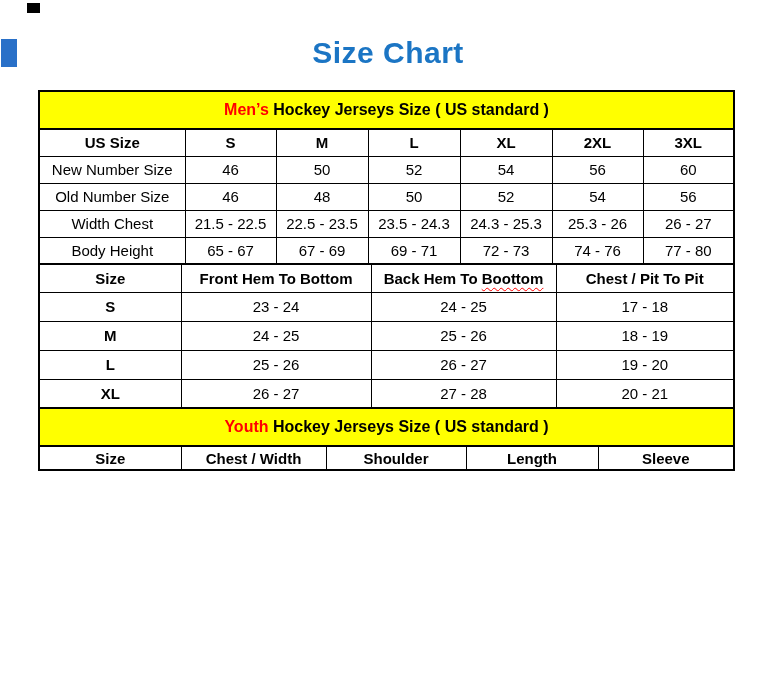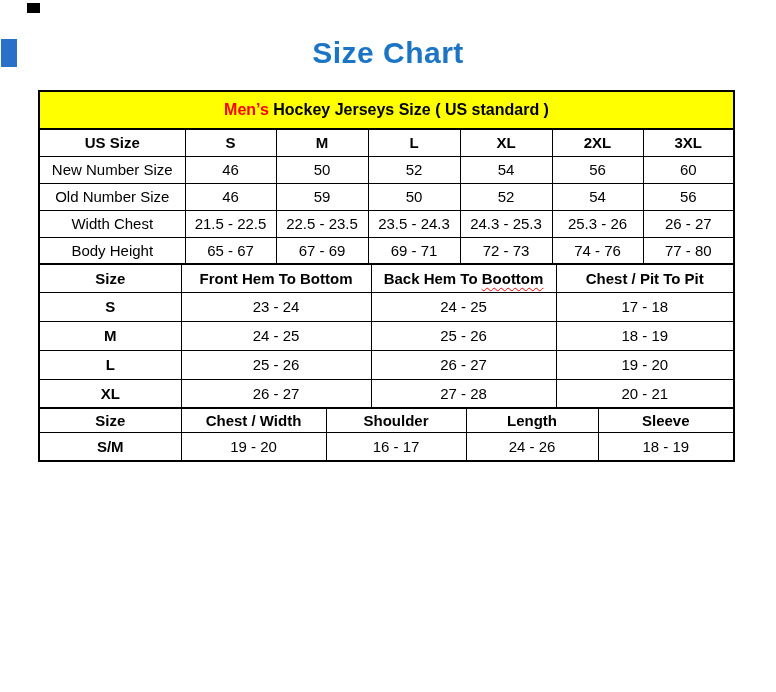--- a/index.html
+++ b/index.html
@@ -104,21 +104,21 @@
           <td>46</td>
           <td>50</td>
           <td>52</td>
           <td>54</td>
           <td>56</td>
           <td>60</td>
         </tr>
         <tr class="datarow">
           <td class="label">Old Number Size</td>
           <td>46</td>
-          <td>59</td>
+          <td>48</td>
           <td>50</td>
           <td>52</td>
           <td>54</td>
           <td>56</td>
         </tr>
         <tr class="datarow">
           <td class="label">Width Chest</td>
           <td>21.5 - 22.5</td>
           <td>22.5 - 23.5</td>
           <td>23.5 - 24.3</td>
@@ -179,29 +179,25 @@
     </table>
   <table class="size-table t2">
       <colgroup>
         <col style="width: 142px;">
         <col style="width: 145px;">
         <col style="width: 140px;">
         <col style="width: 132px;">
         <col style="width: 136px;">
       </colgroup>
       <tbody>
+        <tr>
+          <td colspan="5" class="banner"><span class="hl">Youth</span> Hockey Jerseys Size ( US standard )</td>
+        </tr>
         <tr class="colhead">
           <td>Size</td>
           <td>Chest / Width</td>
           <td>Shoulder</td>
           <td>Length</td>
           <td>Sleeve</td>
         </tr>
-        <tr class="datarow">
-          <td class="label-bold">S/M</td>
-          <td>19 - 20</td>
-          <td>16 - 17</td>
-          <td>24 - 26</td>
-          <td>18 - 19</td>
-        </tr>
       </tbody>
     </table>
 </div>
 
 </body></html>

